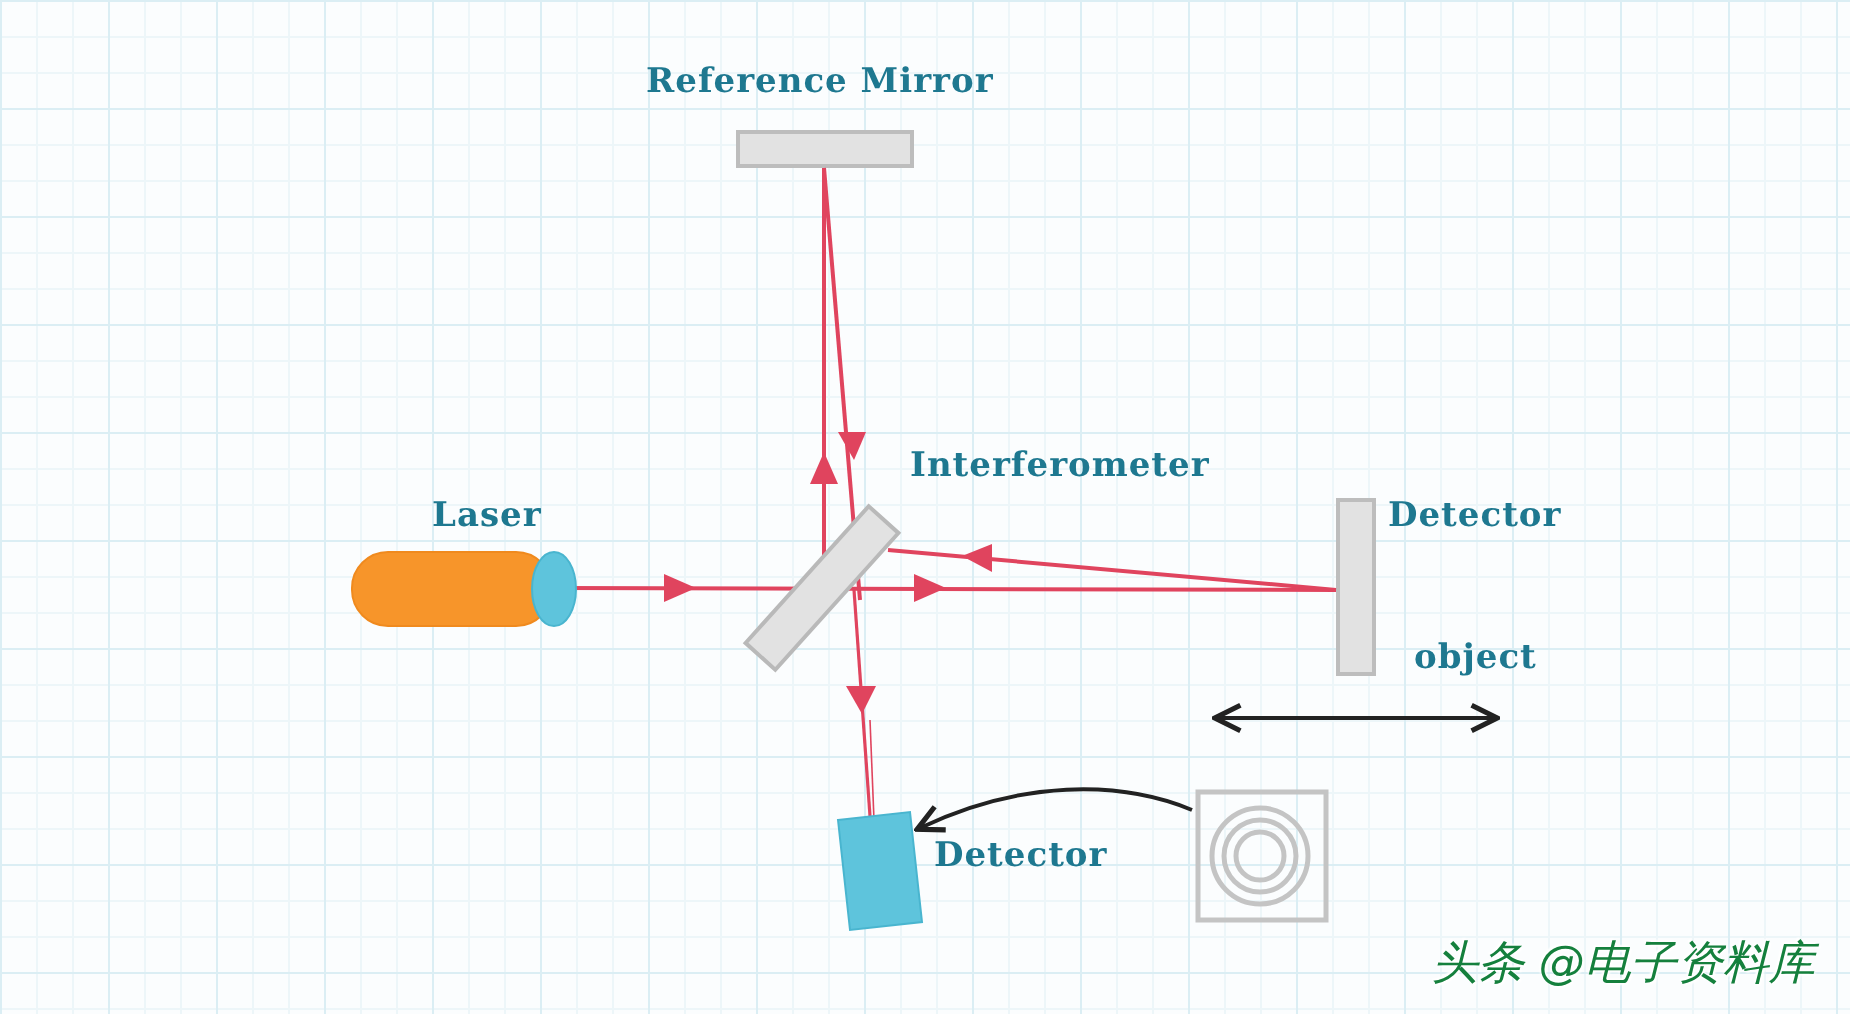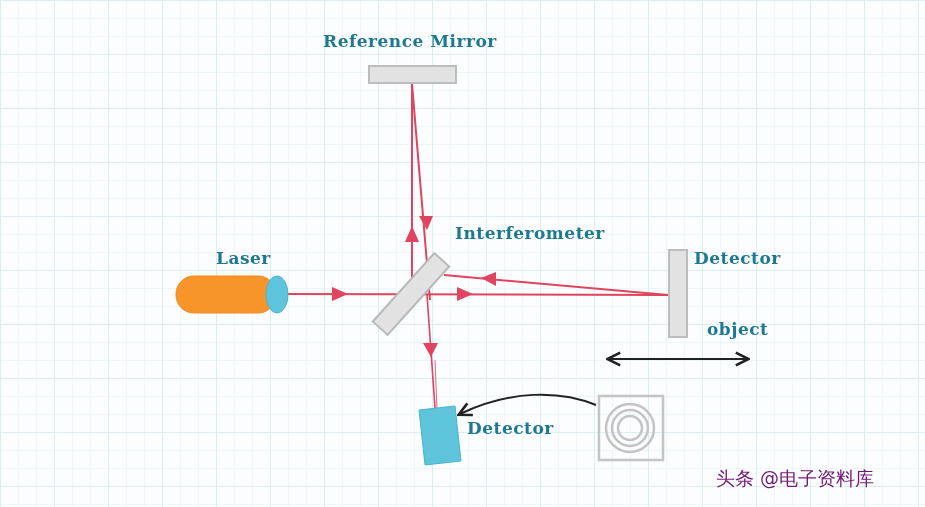--- a/index.html
+++ b/index.html
@@ -21,23 +21,24 @@
     color: #1e7890;
     font-family: "DejaVu Serif", serif;
     font-weight: bold;
     font-size: 17px;
     letter-spacing: 0.5px;
     white-space: nowrap;
   }
   .watermark {
     position: absolute; left: 716px; top: 466px;
     font-family: "DejaVu Sans", sans-serif;
-    font-size: 19px; color: #701a75;
+    font-size: 23px; color: #15803d;
     text-shadow: 1px 1px 1px #fff, -1px -1px 1px #fff;
     white-space: nowrap;
+    font-style: italic;
   }
 </style>
 </head>
 <body>
 
 <svg class="diagram" width="925" height="507" viewBox="0 0 925 507">
   <defs>
     <marker id="blackhead" viewBox="0 0 10 10" refX="8" refY="5" markerWidth="8" markerHeight="8" orient="auto-start-reverse">
       <path d="M1,1 L9,5 L1,9" fill="none" stroke="#222" stroke-width="1.6"></path>
     </marker>

